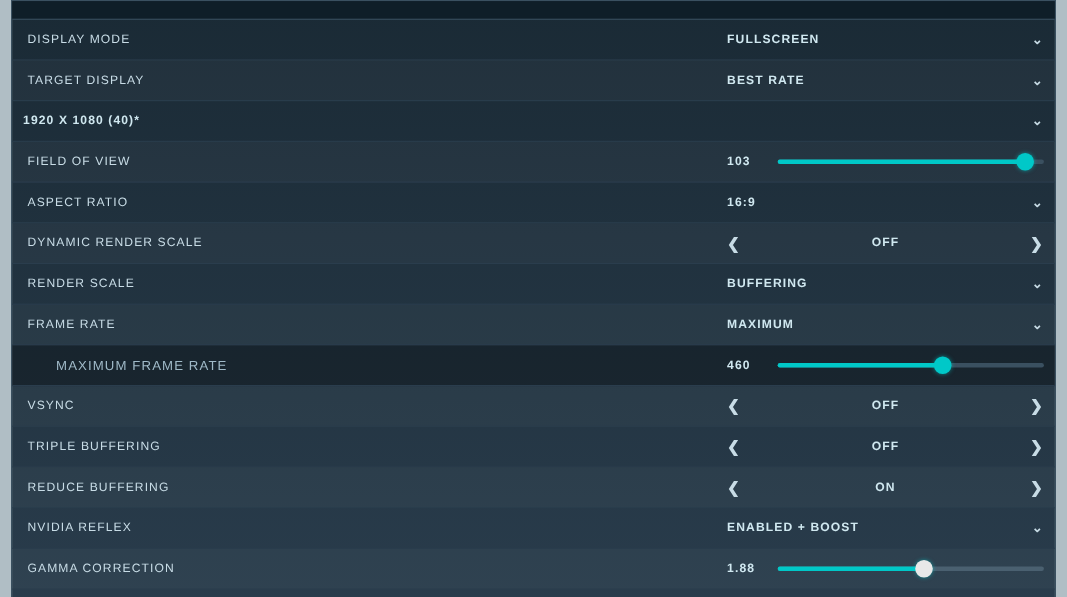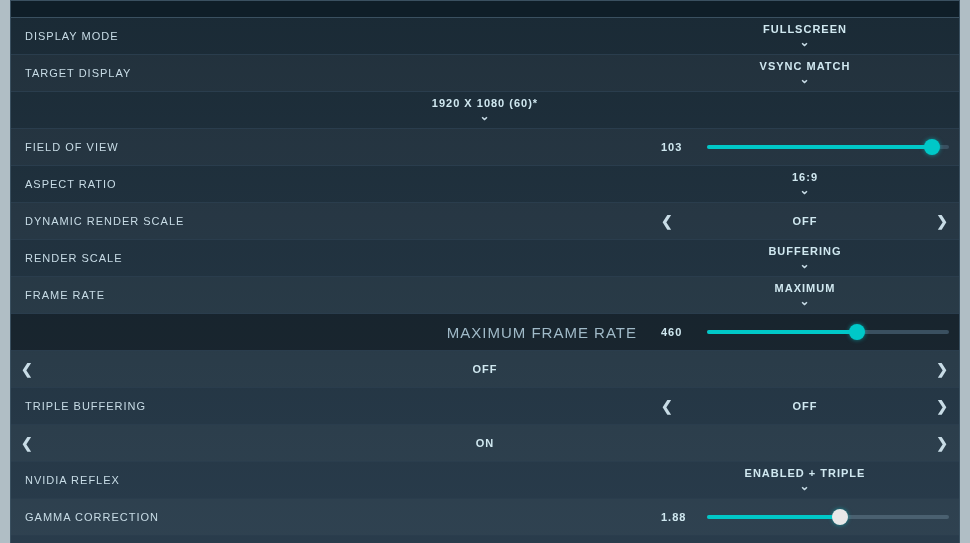--- a/index.html
+++ b/index.html
@@ -46,43 +46,41 @@
       flex: 0 0 640px;
       color: #c8dce6;
       font-size: 11px;
       font-weight: normal;
       letter-spacing: 1px;
       padding: 0 14px;
       text-transform: uppercase;
     }
     .row-label.indent {
       padding-left: 40px;
-      font-size: 15px;
+      font-size: 12px;
       color: #a0bac8;
-      text-align: right;
     }
     .row-control {
       flex: 1;
       display: flex;
       align-items: center;
       justify-content: space-between;
       padding: 0 10px;
       height: 36px;
     }
     
     .dropdown-control {
       display: flex;
       align-items: center;
       justify-content: space-between;
       width: 100%;
       color: #d0e8f0;
       font-size: 11px;
       font-weight: bold;
       letter-spacing: 1px;
-      flex-direction: column;
     }
     .dropdown-arrow {
       color: #c8dce6;
       font-size: 12px;
     }
     
     .arrow-control {
       display: flex;
       align-items: center;
       justify-content: space-between;
@@ -150,29 +148,29 @@
       <div class="dropdown-control">
         <span>FULLSCREEN</span>
         <span class="dropdown-arrow">⌄</span>
       </div>
         </div>
       </div>
       <div class="settings-row">
         <div class="row-label">TARGET DISPLAY</div>
         <div class="row-control">
       <div class="dropdown-control">
-        <span>VSYNC MATCH</span>
-        <span class="dropdown-arrow">⌄</span>
-      </div>
-        </div>
-      </div>
-      <div class="settings-row">
-        <div class="row-control">
-      <div class="dropdown-control">
-        <span>1920 X 1080 (60)*</span>
+        <span>BEST RATE</span>
+        <span class="dropdown-arrow">⌄</span>
+      </div>
+        </div>
+      </div>
+      <div class="settings-row">
+        <div class="row-control">
+      <div class="dropdown-control">
+        <span>1920 X 1080 (40)*</span>
         <span class="dropdown-arrow">⌄</span>
       </div>
         </div>
       </div>
       <div class="settings-row">
         <div class="row-label">FIELD OF VIEW</div>
         <div class="row-control">
       <div class="slider-control">
         <span class="slider-value">103</span>
         <div class="slider-track" style="background:#3a5060">
@@ -225,52 +223,54 @@
       <div class="slider-control">
         <span class="slider-value">460</span>
         <div class="slider-track" style="background:#3a5060">
           <div class="slider-fill" style="width:62%; background:#00c8c8"></div>
           <div class="slider-thumb" style="left:62%; background:#00c8c8"></div>
         </div>
       </div>
         </div>
       </div>
       <div class="settings-row">
+        <div class="row-label">VSYNC</div>
         <div class="row-control">
       <div class="arrow-control">
         <span class="arrow-left">❮</span>
         <span>OFF</span>
         <span class="arrow-right">❯</span>
       </div>
         </div>
       </div>
       <div class="settings-row">
         <div class="row-label">TRIPLE BUFFERING</div>
         <div class="row-control">
       <div class="arrow-control">
         <span class="arrow-left">❮</span>
         <span>OFF</span>
         <span class="arrow-right">❯</span>
       </div>
         </div>
       </div>
       <div class="settings-row">
+        <div class="row-label">REDUCE BUFFERING</div>
         <div class="row-control">
       <div class="arrow-control">
         <span class="arrow-left">❮</span>
         <span>ON</span>
         <span class="arrow-right">❯</span>
       </div>
         </div>
       </div>
       <div class="settings-row">
         <div class="row-label">NVIDIA REFLEX</div>
         <div class="row-control">
       <div class="dropdown-control">
-        <span>ENABLED + TRIPLE</span>
+        <span>ENABLED + BOOST</span>
         <span class="dropdown-arrow">⌄</span>
       </div>
         </div>
       </div>
       <div class="settings-row">
         <div class="row-label">GAMMA CORRECTION</div>
         <div class="row-control">
       <div class="slider-control">
         <span class="slider-value">1.88</span>
         <div class="slider-track" style="background:#4a6070">

